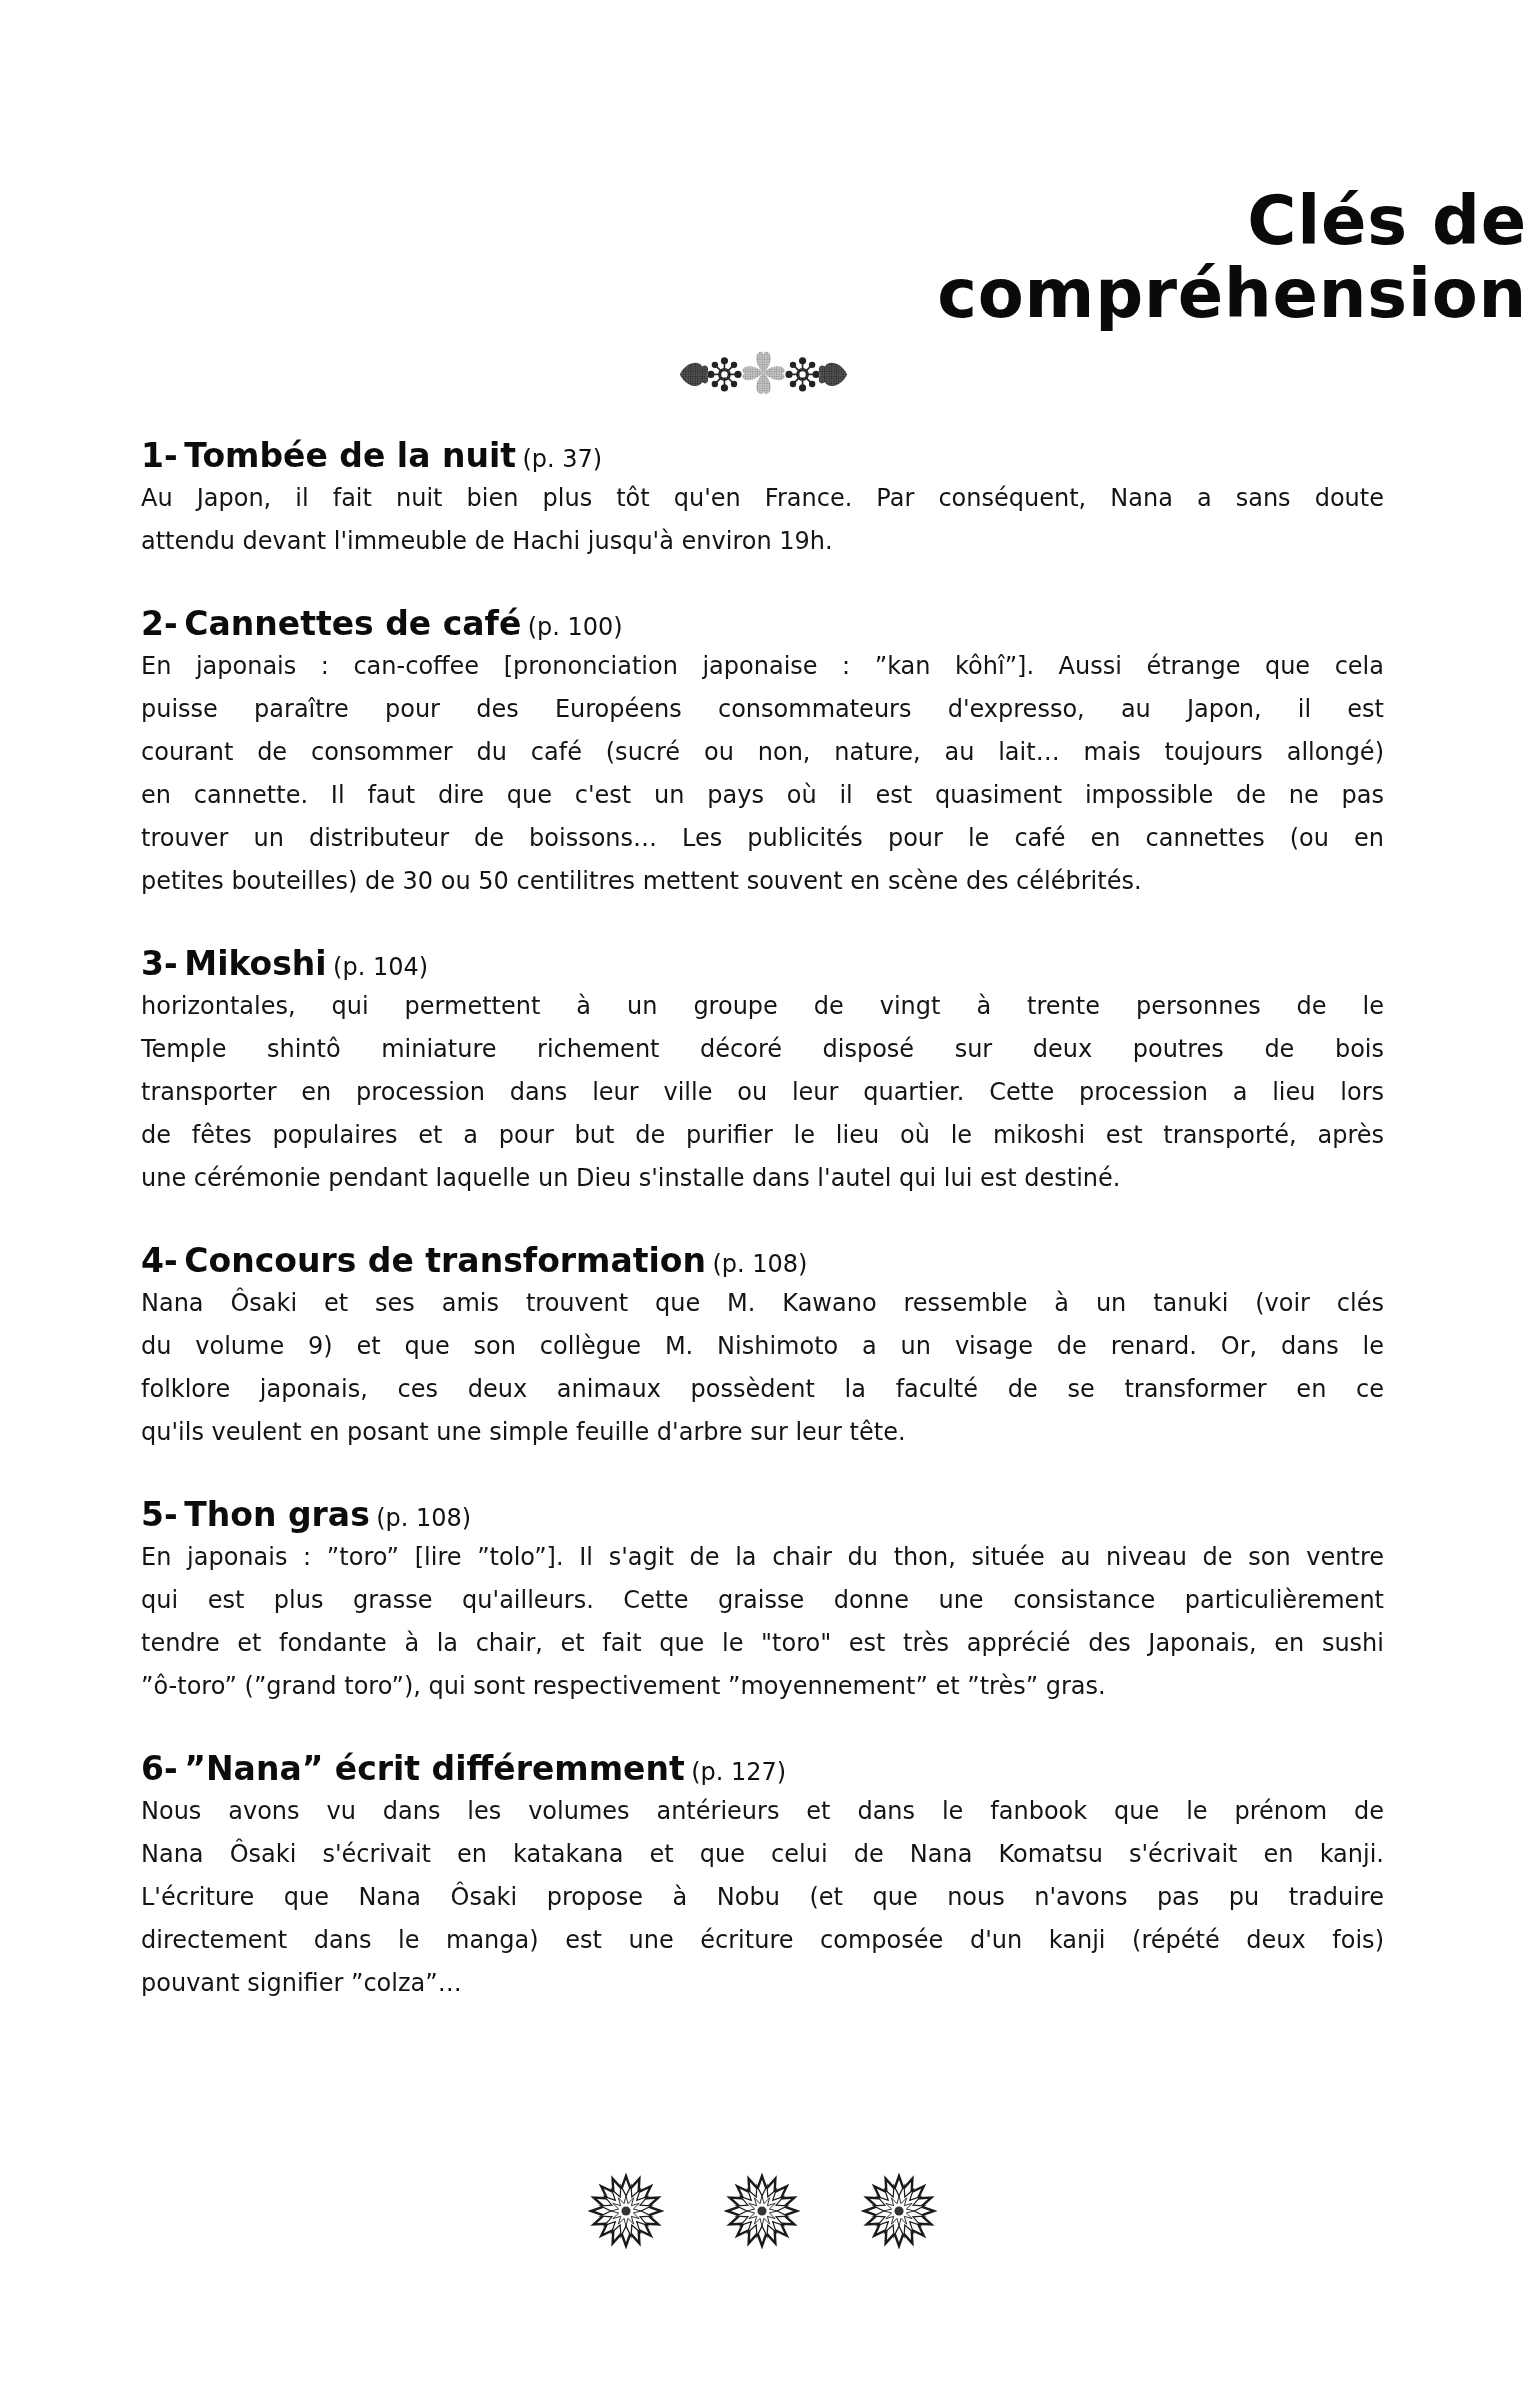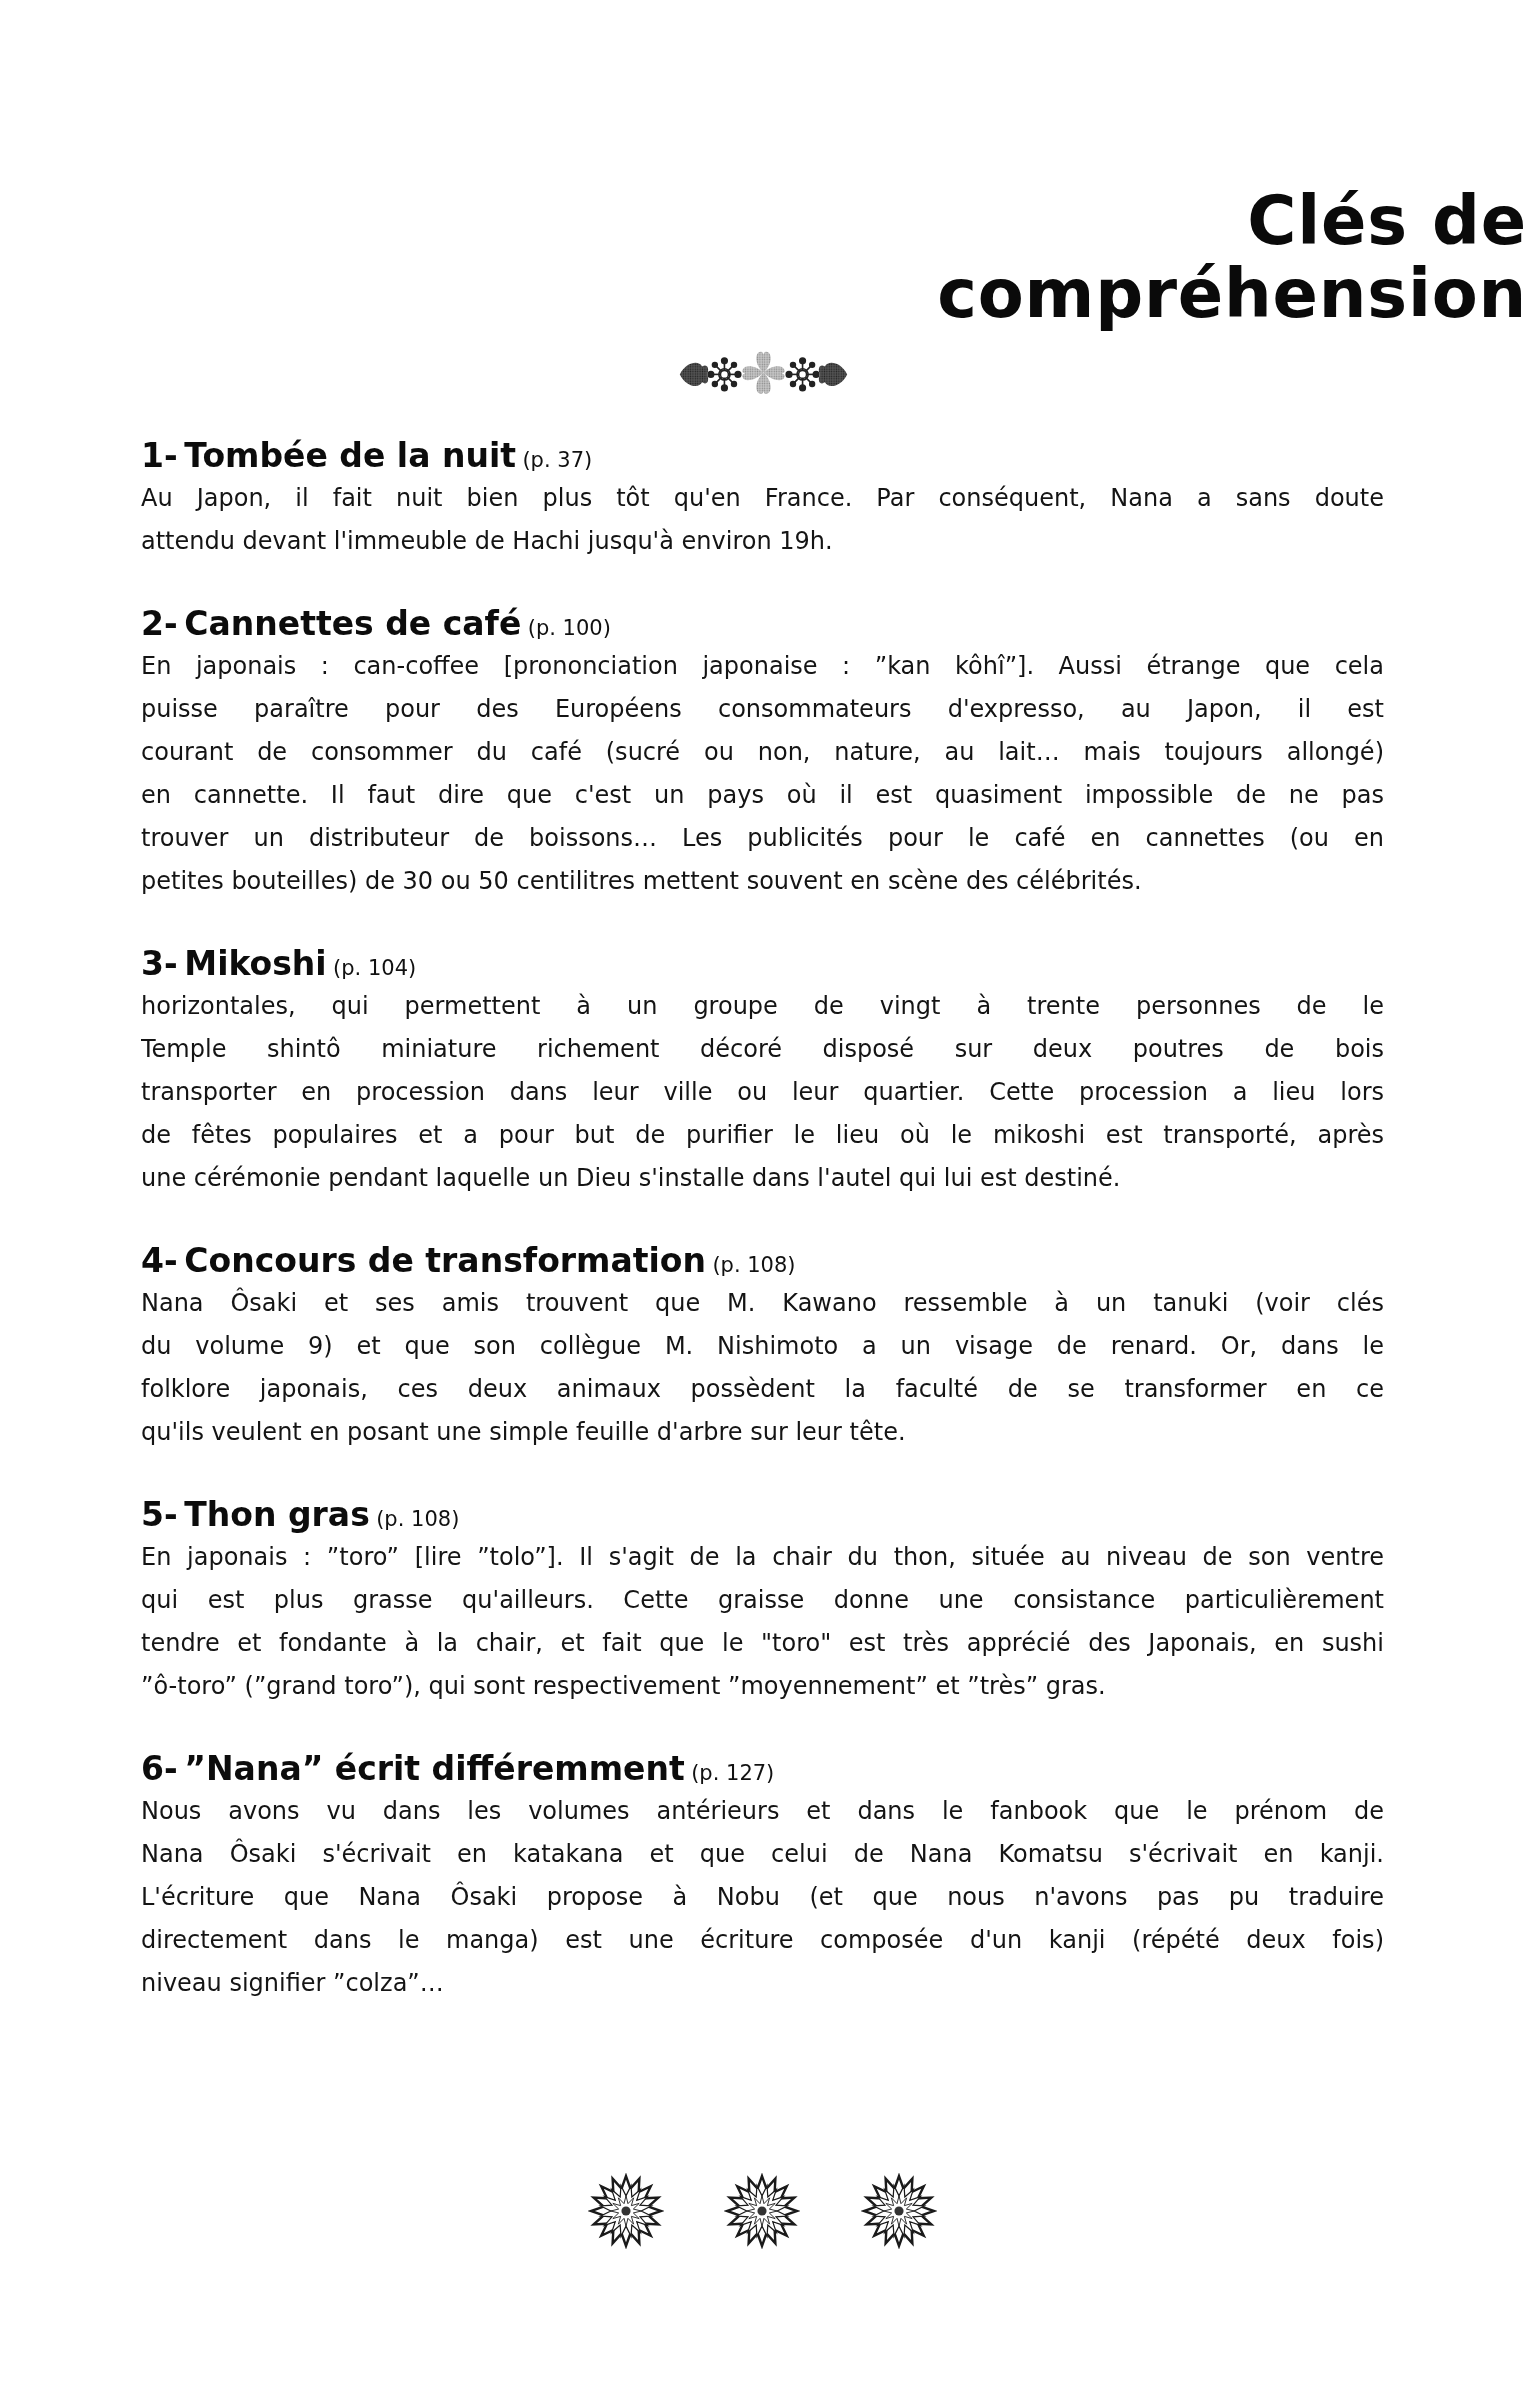--- a/index.html
+++ b/index.html
@@ -53,21 +53,21 @@
     }
     .heading-title {
       font-family: "DejaVu Sans", sans-serif;
       font-weight: bold;
       font-size: 33px;
       color: #0c0c0c;
     }
     .heading-page {
       font-family: "DejaVu Sans", sans-serif;
       font-weight: normal;
-      font-size: 21px;
+      font-size: 24px;
       color: #111111;
       margin-left: 6.4px;
     }
     .body-line {
       font-family: "DejaVu Sans", sans-serif;
       font-size: 24px;
       height: 43px;
       line-height: 43px;
       white-space: nowrap;
       text-align: justify;
@@ -200,21 +200,21 @@
     <div class="body-line">tendre et fondante à la chair, et fait que le "toro" est très apprécié des Japonais, en sushi</div>
     <div class="body-line last">”ô-toro” (”grand toro”), qui sont respectivement ”moyennement” et ”très” gras.</div>
   </section>
 
   <section class="section">
     <h2 class="section-heading"><span class="heading-title">6-</span> <span class="heading-title">”Nana” écrit différemment</span><span class="heading-page">(p. 127)</span></h2>
     <div class="body-line">Nous avons vu dans les volumes antérieurs et dans le fanbook que le prénom de</div>
     <div class="body-line">Nana Ôsaki s'écrivait en katakana et que celui de Nana Komatsu s'écrivait en kanji.</div>
     <div class="body-line">L'écriture que Nana Ôsaki propose à Nobu (et que nous n'avons pas pu traduire</div>
     <div class="body-line">directement dans le manga) est une écriture composée d'un kanji (répété deux fois)</div>
-    <div class="body-line last">niveau signifier ”colza”…</div>
+    <div class="body-line last">pouvant signifier ”colza”…</div>
   </section>
 </main>
 
 <div class="footer-ornaments">
   <svg class="flower" style="left:588px" viewBox="-50 -50 100 100" xmlns="http://www.w3.org/2000/svg">
     <g class="flower-art">
         <path d="M0.00 -46.00 L5.85 -29.42 L17.60 -42.50 L16.67 -24.94 L32.53 -32.53 L24.94 -16.67 L42.50 -17.60 L29.42 -5.85 L46.00 -0.00 L29.42 5.85 L42.50 17.60 L24.94 16.67 L32.53 32.53 L16.67 24.94 L17.60 42.50 L5.85 29.42 L0.00 46.00 L-5.85 29.42 L-17.60 42.50 L-16.67 24.94 L-32.53 32.53 L-24.94 16.67 L-42.50 17.60 L-29.42 5.85 L-46.00 0.00 L-29.42 -5.85 L-42.50 -17.60 L-24.94 -16.67 L-32.53 -32.53 L-16.67 -24.94 L-17.60 -42.50 L-5.85 -29.42 Z" fill="#fff" stroke="#1a1a1a" stroke-width="3.2" stroke-linejoin="miter"></path>
         <path d="M6.63 -33.35 L7.65 -18.48 L18.89 -28.27 L14.14 -14.14 L28.27 -18.89 L18.48 -7.65 L33.35 -6.63 L20.00 -0.00 L33.35 6.63 L18.48 7.65 L28.27 18.89 L14.14 14.14 L18.89 28.27 L7.65 18.48 L6.63 33.35 L0.00 20.00 L-6.63 33.35 L-7.65 18.48 L-18.89 28.27 L-14.14 14.14 L-28.27 18.89 L-18.48 7.65 L-33.35 6.63 L-20.00 0.00 L-33.35 -6.63 L-18.48 -7.65 L-28.27 -18.89 L-14.14 -14.14 L-18.89 -28.27 L-7.65 -18.48 L-6.63 -33.35 L-0.00 -20.00 Z" fill="#fff" stroke="#1a1a1a" stroke-width="1.6" stroke-linejoin="miter"></path>
         <path d="M0.00 -20.00 L2.59 -9.66 L10.00 -17.32 L7.07 -7.07 L17.32 -10.00 L9.66 -2.59 L20.00 -0.00 L9.66 2.59 L17.32 10.00 L7.07 7.07 L10.00 17.32 L2.59 9.66 L0.00 20.00 L-2.59 9.66 L-10.00 17.32 L-7.07 7.07 L-17.32 10.00 L-9.66 2.59 L-20.00 0.00 L-9.66 -2.59 L-17.32 -10.00 L-7.07 -7.07 L-10.00 -17.32 L-2.59 -9.66 Z" fill="#fff" stroke="#1a1a1a" stroke-width="1.2" stroke-linejoin="miter"></path>
         <circle r="6" fill="#333"></circle>

